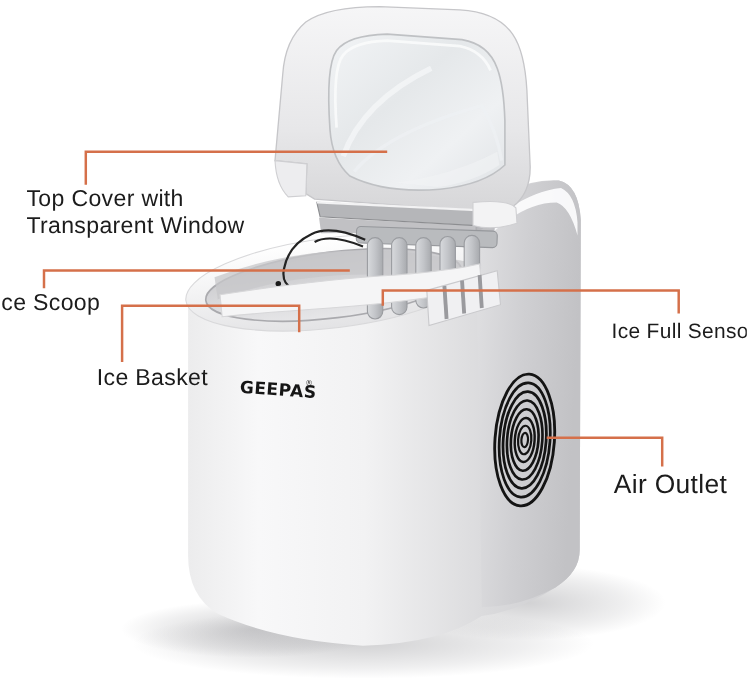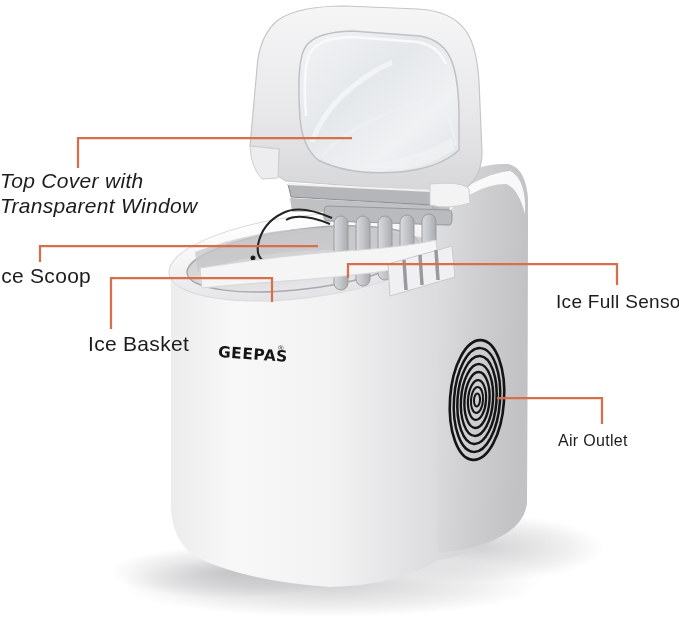--- a/index.html
+++ b/index.html
@@ -11,21 +11,21 @@
   }
   .product-svg { position:absolute; left:0; top:0; }
   .callout-line { stroke:var(--color-accent,#d5704a); stroke-width:2.25; fill:none; }
   .label {
     position:absolute;
     color:var(--color-label-text,#1c1c1c);
     letter-spacing:0.3px;
     line-height:25px;
   }
   .lbl-21 { font-size:21px; }
-  .lbl-20 { font-size:16px; }
+  .lbl-20 { font-size:24px; }
   .lbl-19 { font-size:19px; }
   .nowrap { white-space:nowrap; }
 </style>
 </head>
 <body>
 
 <div class="stage">
 
   <svg class="product-svg" width="679" height="622" viewBox="0 0 679 622">
     <defs>
@@ -175,21 +175,21 @@
 
     <g>
       <polyline class="callout-line" points="78,168 78,138 352,138"></polyline>
       <polyline class="callout-line" points="40,262 40,246 318,246"></polyline>
       <polyline class="callout-line" points="111,329 111,278 272,278 272,302"></polyline>
       <polyline class="callout-line" points="348,278 348,264 617,264 617,285"></polyline>
       <polyline class="callout-line" points="497,398 602,398 602,424"></polyline>
     </g>
   </svg>
 
-  <div class="label lbl-21" style="left:0; top:168px; width:200px;font-style:italic;">Top Cover with Transparent Window</div>
+  <div class="label lbl-21" style="left:24px; top:168px; width:200px;">Top Cover with Transparent Window</div>
 
   <div class="label lbl-21 nowrap" style="left:-5px; top:263px;">Ice Scoop</div>
 
   <div class="label lbl-21 nowrap" style="left:62px; top:331px;margin-left:26px;">Ice Basket</div>
 
   <div class="label lbl-19 nowrap" style="left:556px; top:289px;">Ice Full Sensor</div>
 
   <div class="label lbl-20 nowrap" style="left:558px; top:428px;">Air Outlet</div>
 
 </div>

